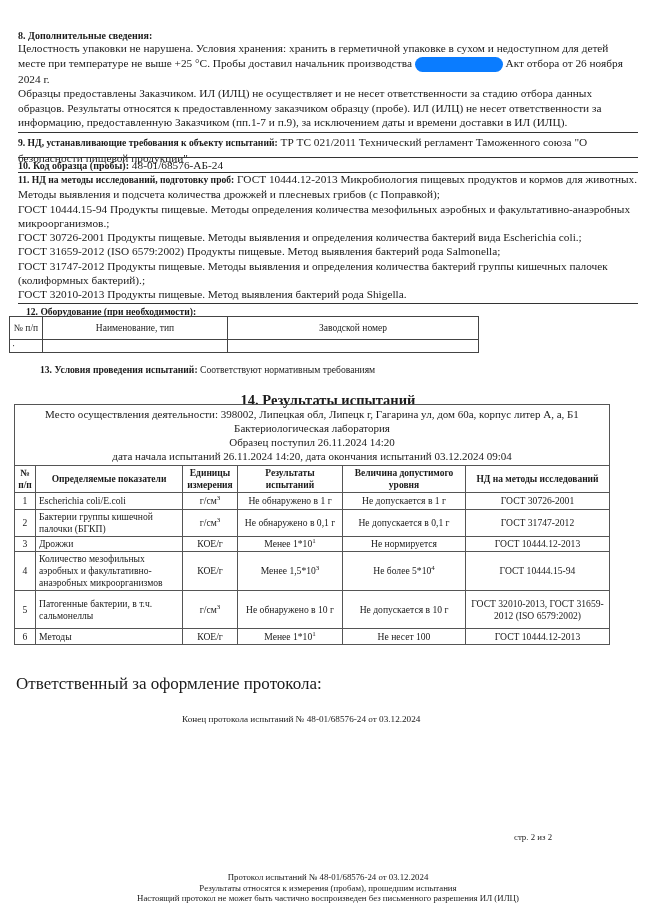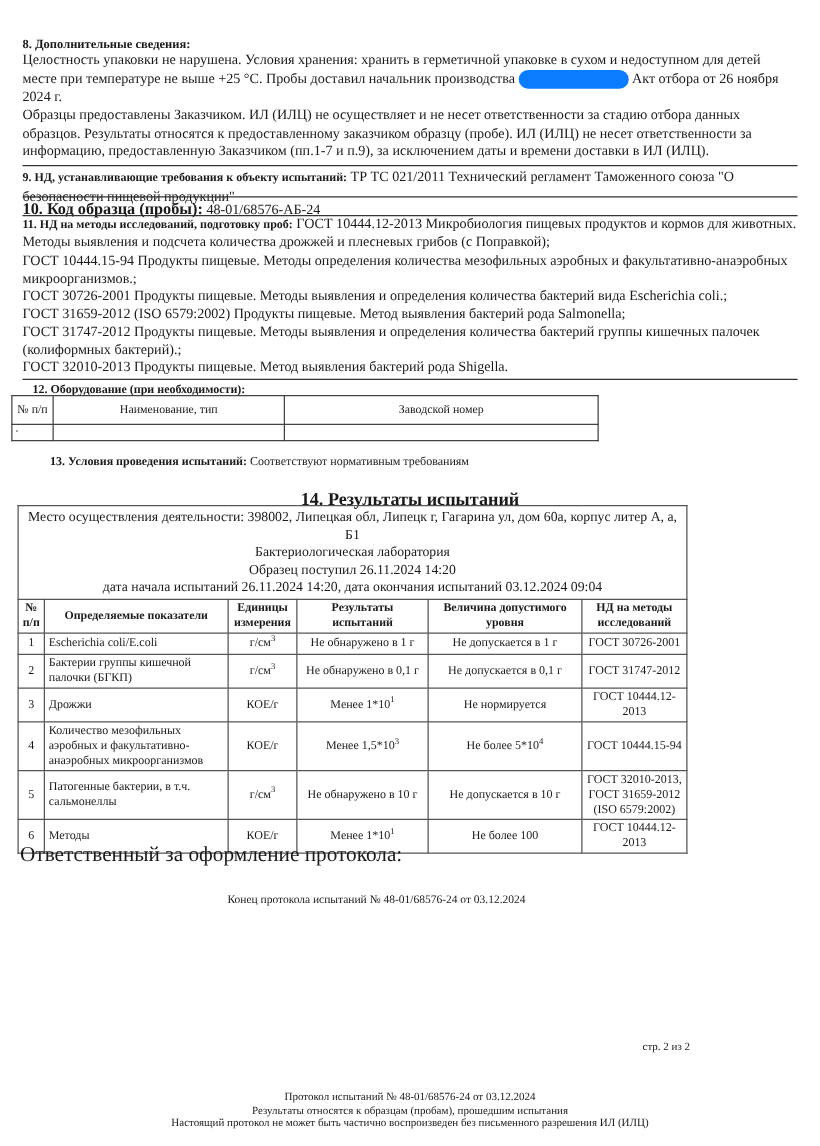--- a/index.html
+++ b/index.html
@@ -6,32 +6,32 @@
   body { width:656px; height:917px; position:relative; overflow:hidden;
          font-family:"Liberation Serif", "DejaVu Serif", serif; color:#1a1a1a; }
   .abs { position:absolute; }
   .sec8-title { left:18px; top:30px; font-size:10px; font-weight:bold; }
   .sec8-body { left:18px; top:41px; width:620px; font-size:11.3px; line-height:14.6px; }
   .redact { display:inline-block; background:#0a7cff; border-radius:8px; vertical-align:middle; }
   .hr { position:absolute; left:18px; height:1.2px; background:#333; }
   .sec9 { left:18px; top:135px; width:620px; font-size:11.3px; line-height:14.5px; }
   .sec9 .lbl { font-size:9.6px; font-weight:bold; }
   .sec10 { left:18px; top:159px; font-size:11.3px; }
-  .sec10 .lbl { font-size:13px; font-weight:bold; }
+  .sec10 .lbl { font-size:10px; font-weight:bold; }
   .sec11 { left:18px; top:172px; width:620px; font-size:11.3px; line-height:14.3px; }
   .sec11 .lbl { font-size:9.6px; font-weight:bold; }
   .sec12-title { left:26px; top:306px; font-size:9.6px; font-weight:bold; }
   table { border-collapse:collapse;padding-left:31px; }
   .equip { position:absolute; left:9px; top:316px; width:470px; font-size:9.5px; }
   .equip td { border:1px solid #444; text-align:center; height:22px; padding:0 2px; }
   .equip tr.r2 td { height:12px; }
   .sec13 { left:12px; top:364px; font-size:9.6px; }
   .sec13 .lbl { font-weight:bold;margin-left:28px; }
   .res-title { left:0; width:656px; top:392px; text-align:center; font-size:14.5px; font-weight:bold; }
-  .results { position:absolute; left:14px; top:404px; width:536px; font-size:9.6px; }
+  .results { position:absolute; left:14px; top:404px; width:596px; font-size:9.6px; }
   .results td { border:1px solid #555; padding:1px 3px; vertical-align:middle; }
   .results .info { text-align:center; font-size:11px; line-height:14px; padding:2px 4px; }
   .results th { border:1px solid #555; font-weight:bold; font-size:9.5px; line-height:12px; padding:1px 2px; }
   .results td.c { text-align:center; }
   .results tr.row td { line-height:12px; }
   sup { font-size:7px; line-height:0; }
   .resp { left:16px; top:677px; font-size:17px; line-height:14.5px; }
   .end { left:182px; top:714px; font-size:9.2px; }
   .page { left:514px; top:832px; font-size:8.8px; }
   .footer { left:0; width:656px; top:872px; text-align:center; font-size:8.8px; line-height:10.5px; }
@@ -150,30 +150,30 @@
     <td class="c"><span>г/см</span><sup>3</sup></td>
     <td class="c"><span>Не обнаружено в 10 г</span><sup></sup></td>
     <td class="c"><span>Не допускается в 10 г</span><sup></sup></td>
     <td class="c">ГОСТ 32010-2013, ГОСТ 31659-2012 (ISO 6579:2002)</td>
   </tr>
   <tr class="row" style="height:16px;">
     <td class="c">6</td>
     <td>Методы</td>
     <td class="c"><span>КОЕ/г</span><sup></sup></td>
     <td class="c"><span>Менее 1*10</span><sup>1</sup></td>
-    <td class="c"><span>Не более 100</span><sup></sup></td>
+    <td class="c"><span>Не несет 100</span><sup></sup></td>
     <td class="c">ГОСТ 10444.12-2013</td>
   </tr>
 </tbody>
   </table>
 
 <div class="abs resp">
   <div>Ответственный за оформление протокола:</div>
 </div>
 
 <div class="abs end">Конец протокола испытаний № 48-01/68576-24 от 03.12.2024</div>
 
 <div class="abs page">стр. 2 из 2</div>
 <div class="abs footer">
   <div>Протокол испытаний № 48-01/68576-24 от 03.12.2024</div>
-  <div>Результаты относятся к образцам (пробам), прошедшим испытания</div>
+  <div>Результаты относятся к измерения (пробам), прошедшим испытания</div>
   <div>Настоящий протокол не может быть частично воспроизведен без письменного разрешения ИЛ (ИЛЦ)</div>
 </div>
 
 </body></html>

